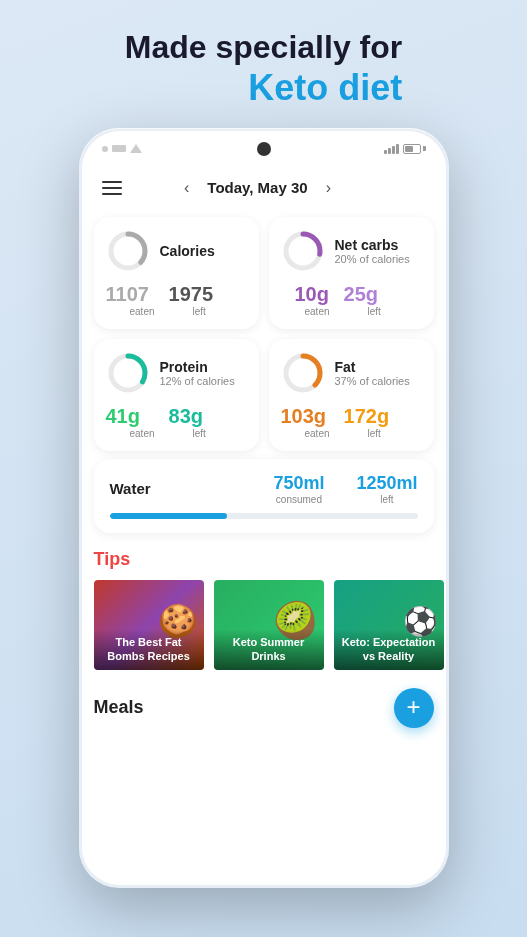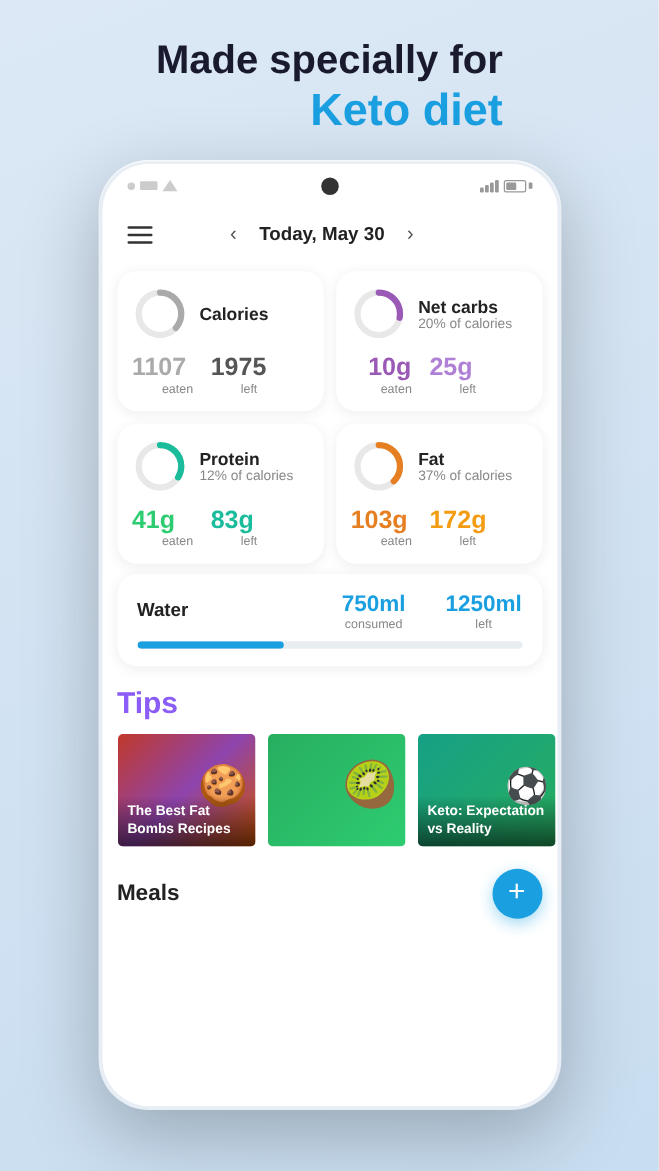--- a/index.html
+++ b/index.html
@@ -297,41 +297,42 @@
       overflow: hidden;
     }
     .water-progress-fill {
       height: 100%;
       border-radius: 3px;
       background: #1a9fe0;
     }
 
     
     .section-title {
-      font-size: 24px;
-      font-weight: 700;
-      color: #8b5cf6;
+      font-size: 18px;
+      font-weight: 700;
+      color: #ef4444;
       padding: 6px 12px 10px;
     }
 
     .tips-scroll {
       display: flex;
       gap: 10px;
       padding: 0 12px 12px;
       overflow-x: auto;
     }
     .tips-scroll::-webkit-scrollbar { display: none; }
 
     .tip-card {
       width: 110px;
       height: 90px;
       border-radius: 4px;
       overflow: hidden;
       position: relative;
       flex-shrink: 0;
+      text-align: center;
     }
     .tip-card-bg {
       width: 100%;
       height: 100%;
       position: absolute;
       top: 0;
       left: 0;
     }
     .tip-card-overlay {
       position: absolute;
@@ -592,20 +593,23 @@
 
         <div class="tip-card">
           <div class="tip-card-bg tip-bg-1"></div>
           <div class="tip-card-overlay">
             <div class="tip-card-label">The Best Fat Bombs Recipes</div>
           </div>
         </div>
 
         <div class="tip-card">
           <div class="tip-card-bg tip-bg-2"></div>
+          <div class="tip-card-overlay">
+            <div class="tip-card-label">Keto Summer Drinks</div>
+          </div>
         </div>
 
         <div class="tip-card">
           <div class="tip-card-bg tip-bg-3"></div>
           <div class="tip-card-overlay">
             <div class="tip-card-label">Keto: Expectation vs Reality</div>
           </div>
         </div>
 
       </div>

